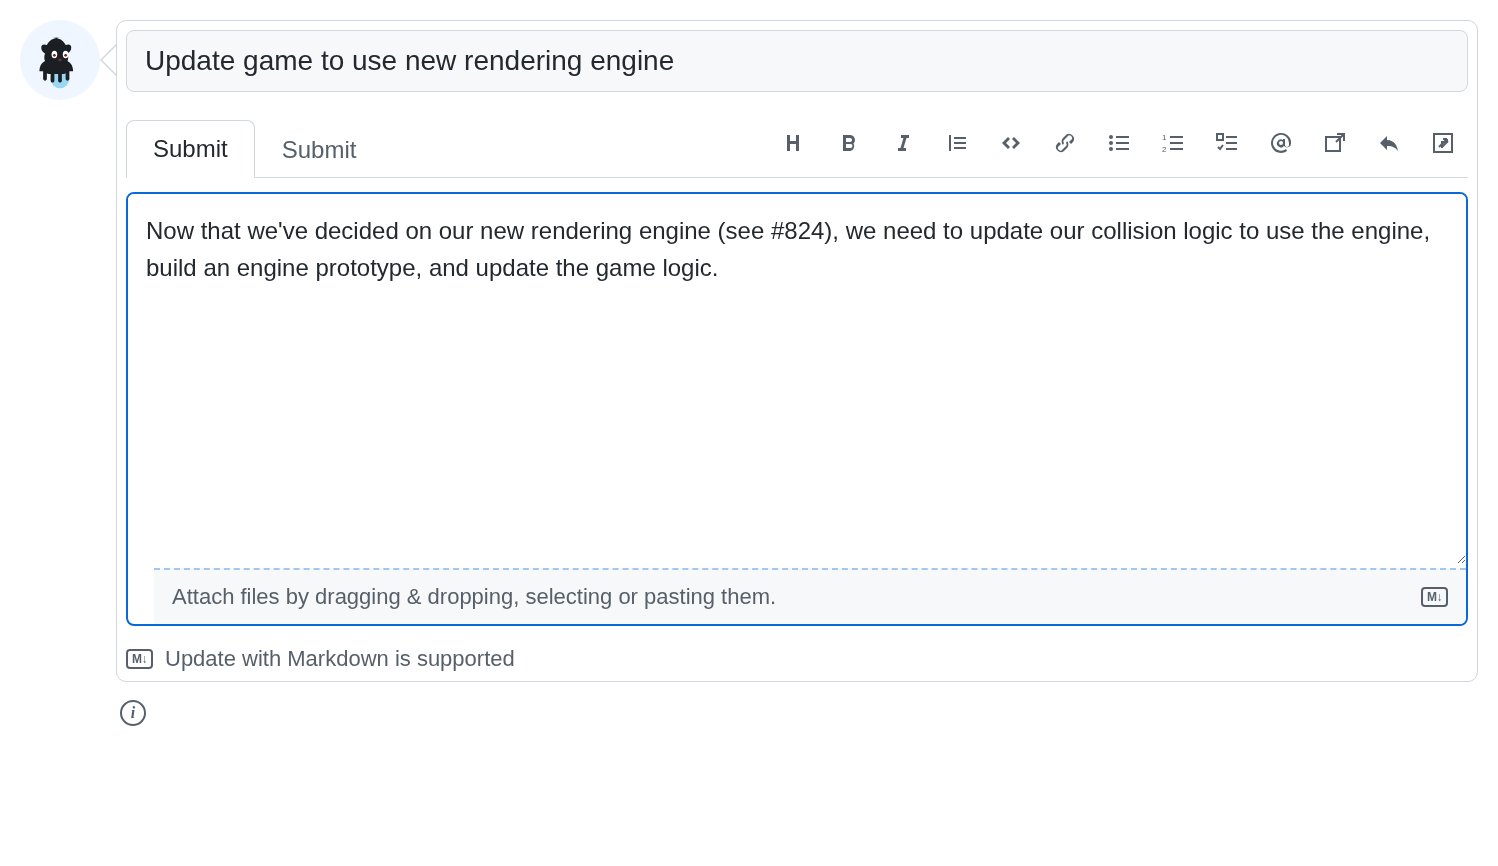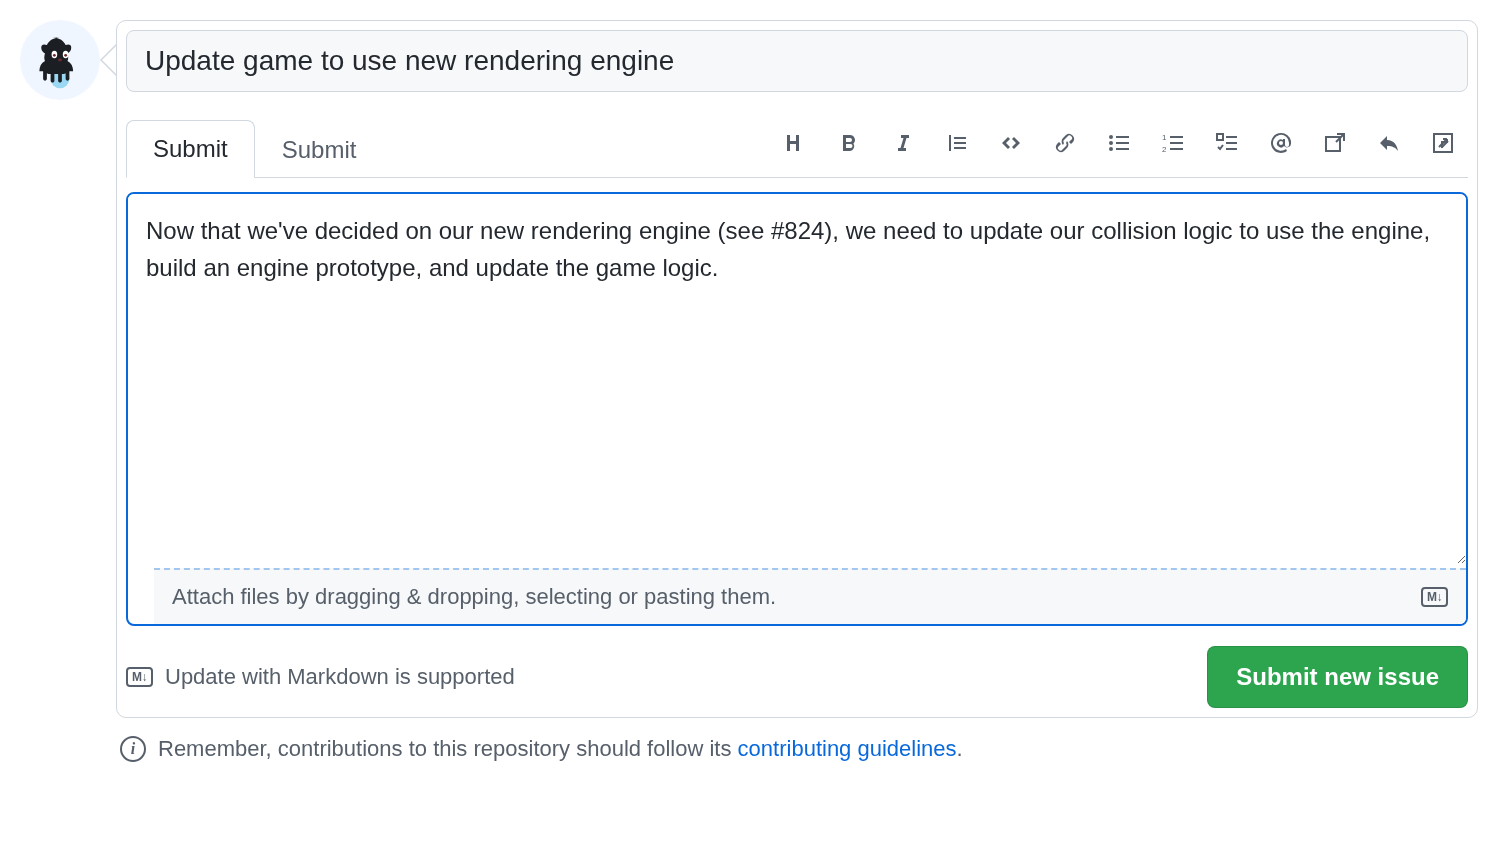--- a/index.html
+++ b/index.html
@@ -309,24 +309,20 @@
           <span>Attach files by dragging &amp; dropping, selecting or pasting them.</span>
           <span class="md-badge">M↓</span>
         </div>
       </div>
 
       <div class="footer-row">
         <div class="md-support">
           <span class="md-badge">M↓</span>
           <span>Update with Markdown is supported</span>
         </div>
-        <button class="submit-btn">Submit new issue</button>
       </div>
     </div>
 
     <div class="guideline-row">
       <span class="info-icon">i</span>
-      <span>
-        <span>Remember, contributions to this repository should follow its </span><a href="#">contributing guidelines</a><span>.</span>
-      </span>
     </div>
   </div>
 </div>
 
 </body></html>

